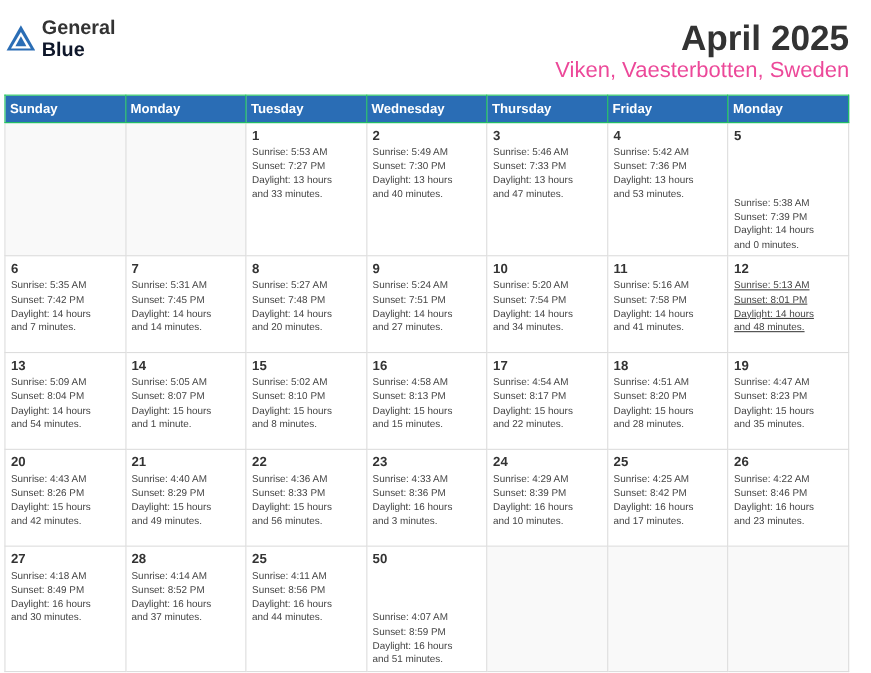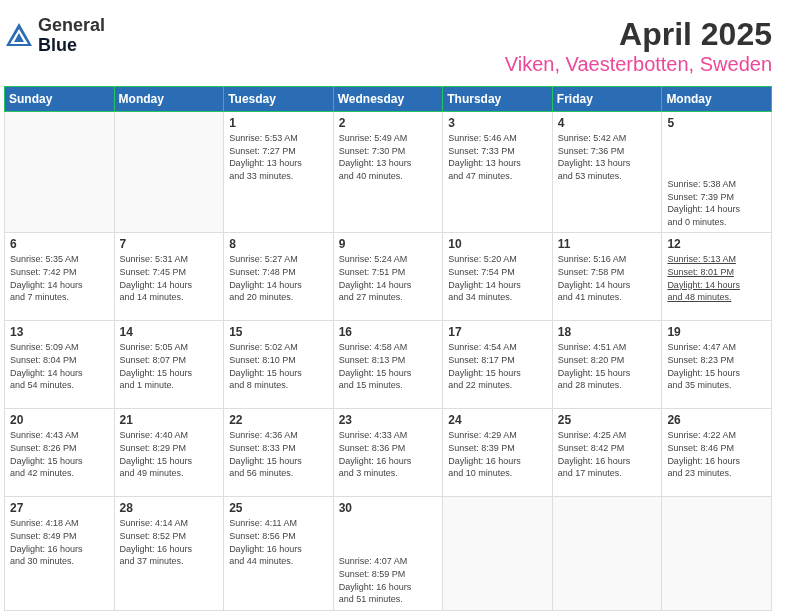--- a/index.html
+++ b/index.html
@@ -343,21 +343,21 @@
 and 37 minutes.</div>
           </td>
           <td>
             <span class="day-number">25</span>
             <div class="day-info" style="white-space: pre-line;">Sunrise: 4:11 AM
 Sunset: 8:56 PM
 Daylight: 16 hours
 and 44 minutes.</div>
           </td>
           <td>
-            <span class="day-number">30</span>
+            <span class="day-number">50</span>
             <div class="day-info" style="white-space: pre-line; margin-top: 40px;">Sunrise: 4:07 AM
 Sunset: 8:59 PM
 Daylight: 16 hours
 and 51 minutes.</div>
           </td>
           <td class="empty"></td>
           <td class="empty"></td>
           <td class="empty"></td>
         </tr>
       </tbody>

